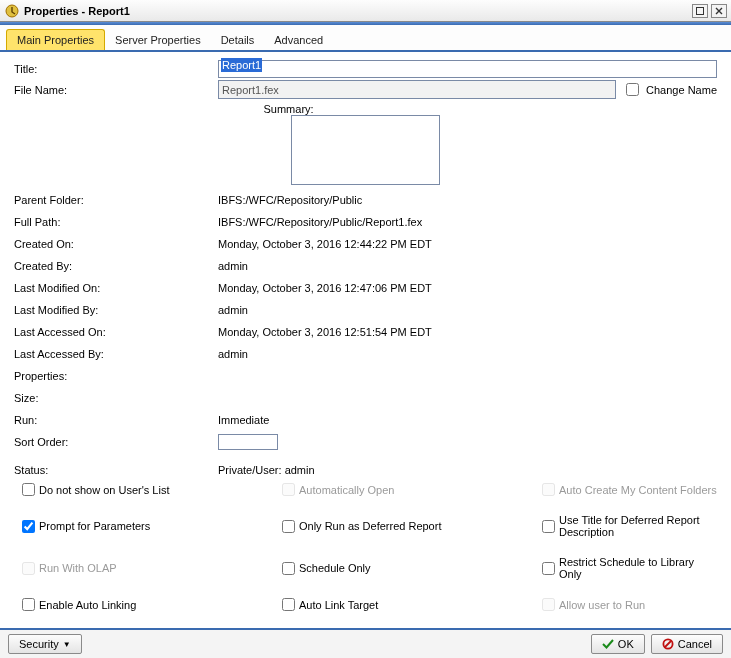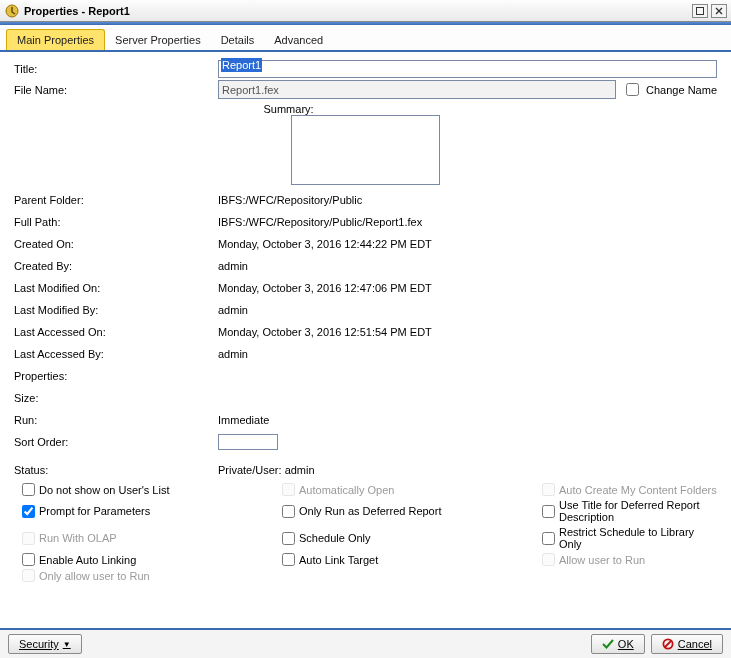--- a/index.html
+++ b/index.html
@@ -68,21 +68,21 @@
     width: 100%;
     height: 70px;
     font: inherit;
     border: 1px solid #7a8aa6;
     resize: none;
   }
   .small-input { width: 60px; padding:1px 2px; font:inherit; border:1px solid #7a8aa6; }
   .checkgrid {
     display: grid;
     grid-template-columns: 260px 260px auto;
-    row-gap: 3px;
+    row-gap: 18px;
     margin-top: 2px;
     margin-left: 8px;
   }
   .chk { display: flex; align-items: center; gap: 4px; }
   .chk input { margin:0; width:13px; height:13px; }
   .chk.disabled { color: #9a9a9a; }
   .chk.disabled input { opacity: 0.55; }
   .changename { display:flex; align-items:center; gap:4px; margin-left:6px; white-space:nowrap; }
   .bottombar {
     position: absolute;
@@ -97,21 +97,20 @@
   .btn {
     background: linear-gradient(#fdfdfd, #e4e4e4);
     border: 1px solid #8a8a8a;
     border-radius: 2px;
     padding: 3px 10px;
     font: inherit;
     display: inline-flex;
     align-items: center;
     gap: 4px;
     cursor: default;
-    text-decoration: underline;
   }
   .spacer { flex: 1; }
   .ok-svg, .cancel-svg { width:12px; height:12px; display:inline-block; }
 </style>
 </head>
 <body>
 
 <div class="titlebar">
   <span class="icon">
     <svg viewBox="0 0 16 16">

